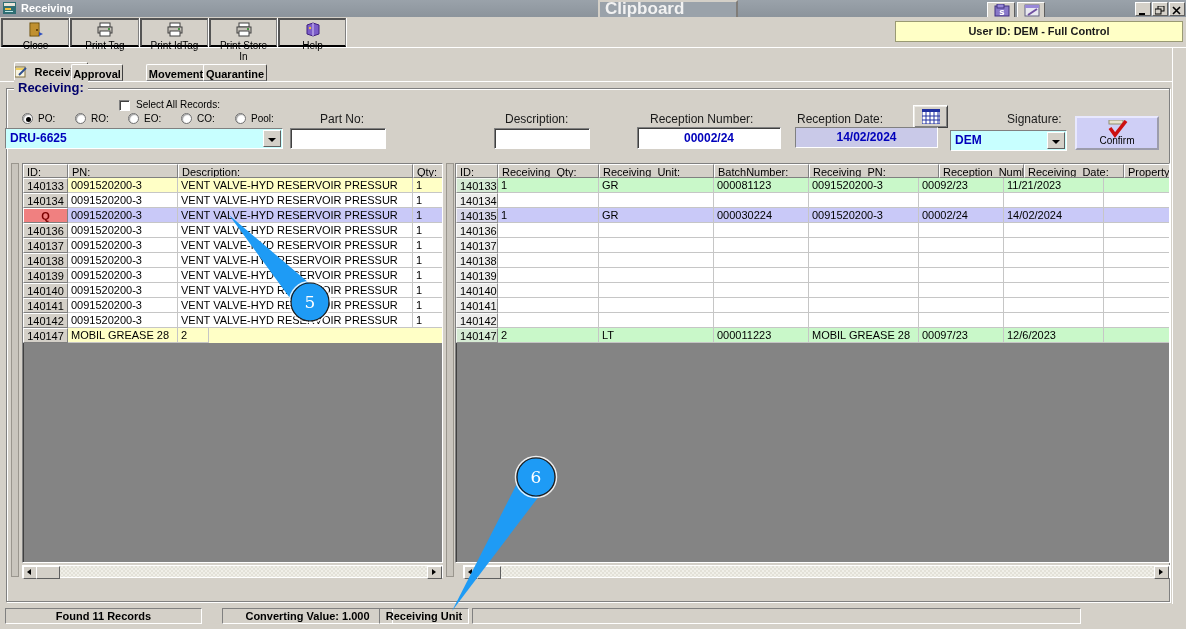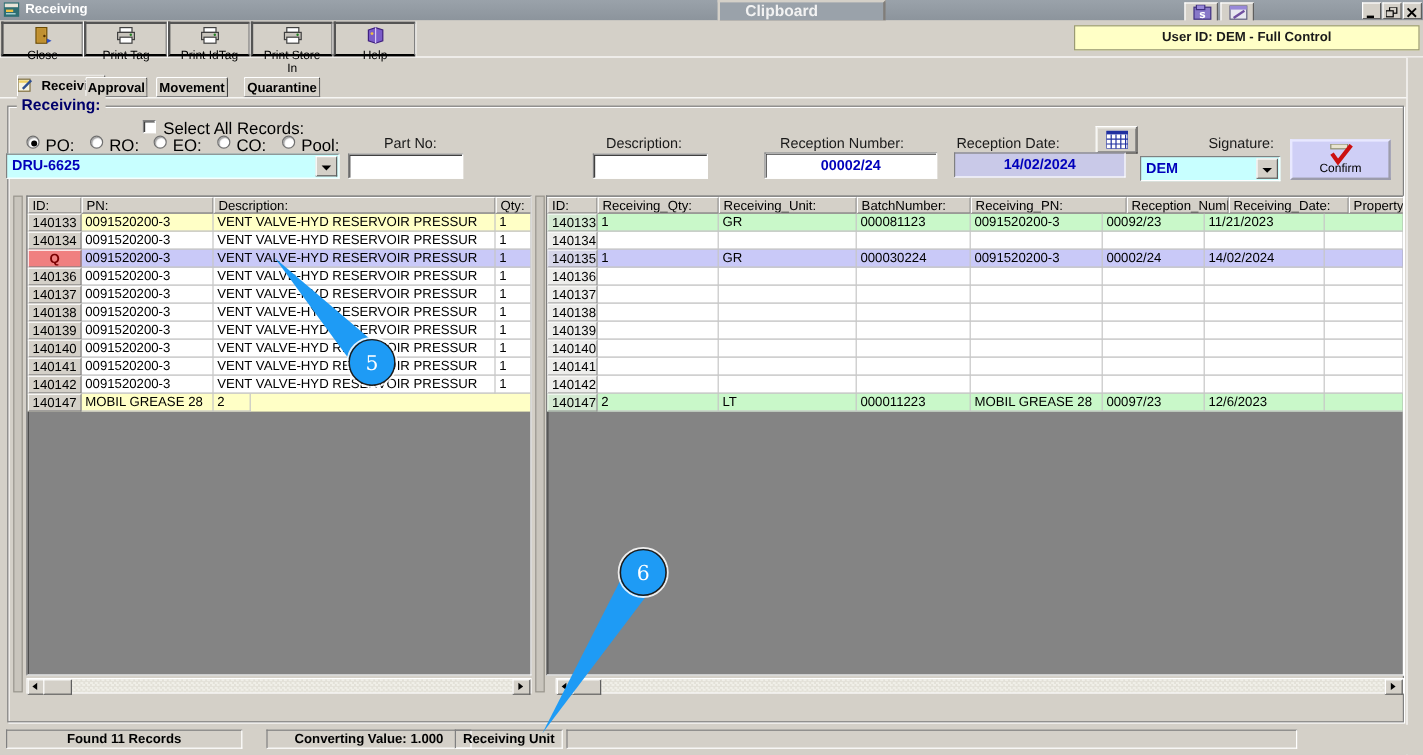--- a/index.html
+++ b/index.html
@@ -7,40 +7,40 @@
   .abs{position:absolute;box-sizing:border-box;}
   
   .out{border:1px solid;border-color:#FFFFFF #5F5F5F #5F5F5F #FFFFFF;}
   .out2{border:1px solid;border-color:#FFFFFF #404040 #404040 #FFFFFF;box-shadow:inset 1px 1px 0 #ECEAE4, inset -1px -1px 0 #808080;}
   .sunk{border:1px solid;border-color:#808080 #FFFFFF #FFFFFF #808080;box-shadow:inset 1px 1px 0 #404040;background:#fff;}
   .flat-sunk{border:1px solid;border-color:#808080 #FFFFFF #FFFFFF #808080;}
   
   .titlebar{left:0;top:0;width:1186px;height:17px;background:linear-gradient(#9AA2AA,#8C949C);color:#fff;font-weight:bold;font-size:11px;line-height:17px;}
   .title-text{left:21px;top:0;}
   .app-icon{left:3px;top:1px;}
-  .clipboard{left:598px;top:0px;width:140px;height:19px;background:#9AA2AA;border:2px outset #D4D0C8;color:#F2F2F2;font-weight:bold;font-size:13px;line-height:14px;padding-left:21px;}
+  .clipboard{left:598px;top:0px;width:140px;height:19px;background:#9AA2AA;border:2px outset #D4D0C8;color:#F2F2F2;font-weight:bold;font-size:17px;line-height:14px;padding-left:5px;}
   .mini-btn{width:28px;height:19px;background:#D4D0C8;text-align:center;padding-top:1px;}
   .winbtn{width:16px;height:14px;background:#D4D0C8;text-align:center;padding:0;}
   
   .toolbar{left:0;top:17px;width:1186px;height:31px;background:#D4D0C8;border-bottom:1px solid #FFFFFF;}
   .tb-btn{top:1px;height:29px;background:#D4D0C8;text-align:center;font-size:10px;color:#000;padding-top:2px;border-right:1px solid #808080;box-shadow:1px 0 0 #fff;}
   .tb-btn .lbl{display:block;margin-top:1px;}
   .badge{left:895px;top:21px;width:288px;height:21px;background:#FFFFC6;border:1px solid #9A9A74;font-size:11px;font-weight:bold;color:#1A1A1A;text-align:center;line-height:19px;}
   
   .tab{top:62px;height:19px;background:#D4D0C8;font-size:11px;font-weight:bold;color:#000;text-align:center;line-height:18px;border:1px solid;border-color:#FFFFFF #404040 #D4D0C8 #FFFFFF;border-radius:2px 2px 0 0;}
   .tab.inactive{top:64px;height:17px;border-bottom:1px solid #808080;}
   .tabline{left:0;top:81px;width:1186px;height:2px;background:#D4D0C8;border-top:1px solid #FFFFFF;}
   
   .groupbox{left:6px;top:88px;width:1164px;height:514px;border:1px solid #808080;box-shadow:1px 1px 0 #fff, inset 1px 1px 0 #fff;}
   .group-label{left:14px;top:80px;background:#D4D0C8;padding:0 4px;color:#00006B;font-weight:bold;font-size:13px;}
   label,.f-label{font-size:12px;color:#1A1A1A;}
   .chk{width:11px;height:11px;background:#fff;border:1px solid;border-color:#808080 #fff #fff #808080;box-shadow:inset 1px 1px 0 #404040;}
   .radio{width:11px;height:11px;border-radius:50%;background:#fff;border:1px solid #707070;box-shadow:inset 1px 1px 1px #a0a0a0;}
   .radio .dot{position:absolute;left:3px;top:3px;width:5px;height:5px;border-radius:50%;background:#000;}
-  .rlbl{font-size:14px;color:#000;}
+  .rlbl{font-size:10px;color:#000;}
   .combo{background:#C8FFFF;font-weight:bold;font-size:12px;color:#0000BB;line-height:18px;padding-left:4px;}
   .combo-arrow{position:absolute;right:1px;top:1px;bottom:1px;width:16px;background:#D4D0C8;border:1px solid;border-color:#fff #5f5f5f #5f5f5f #fff;}
   .tri-down{position:absolute;left:4px;top:7px;width:0;height:0;border-left:4px solid transparent;border-right:4px solid transparent;border-top:4px solid #000;}
   .value-blue{font-weight:bold;font-size:12px;color:#0000BB;text-align:center;}
   .confirm{left:1075px;top:116px;width:84px;height:34px;background:#CFCFF6;border:2px outset #E8E8FF;text-align:center;font-size:10px;color:#000;}
   
   .tablebox{top:163px;height:400px;border:1px solid;border-color:#808080 #fff #fff #808080;box-shadow:inset 1px 1px 0 #404040;background:#848484;overflow:hidden;}
   .t-row{display:flex;height:15px;}
   .t-row:first-child{height:14px;}
   .cell{flex:none;overflow:hidden;white-space:nowrap;padding:0 0 0 3px;box-sizing:border-box;font-size:11px;line-height:14px;color:#000;}
@@ -165,21 +165,21 @@
 <div class="abs tabline"></div>
 <div class="abs tab" style="left:14px;width:74px;">
   <svg width="13" height="12" style="vertical-align:-2px;margin-right:3px;">
       <rect x="0" y="1" width="10" height="10" fill="#F8F4E0" stroke="#807040"></rect>
       <rect x="1" y="2" width="8" height="2" fill="#F0D060"></rect>
       <line x1="4" y1="9" x2="11" y2="2" stroke="#305090" stroke-width="2"></line>
     </svg>
   <span>Receiving</span>
 </div>
 <div class="abs tab inactive" style="left:71px;width:52px;"><span>Approval</span></div>
-<div class="abs tab inactive" style="left:130px;width:60px;"><span>Movement</span></div>
+<div class="abs tab inactive" style="left:146px;width:60px;"><span>Movement</span></div>
 <div class="abs tab inactive" style="left:203px;width:64px;"><span>Quarantine</span></div>
 
 <div class="abs groupbox"></div>
 <div class="abs group-label">Receiving:</div>
 
 <div class="abs chk" style="left:119px;top:100px;"></div>
 <div class="abs rlbl" style="left:136px;top:99px;">Select All Records:</div>
 
 <div class="abs radio" style="left:22px;top:113px;">
     <span class="dot"></span>

